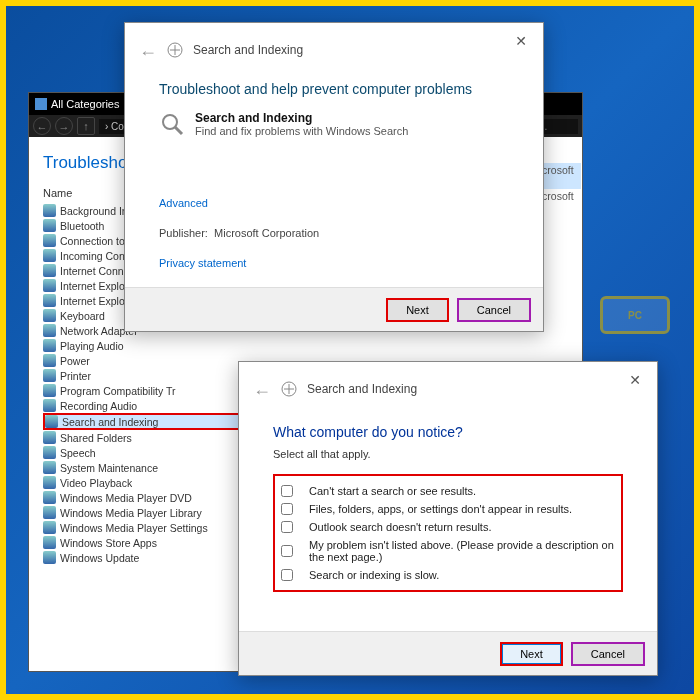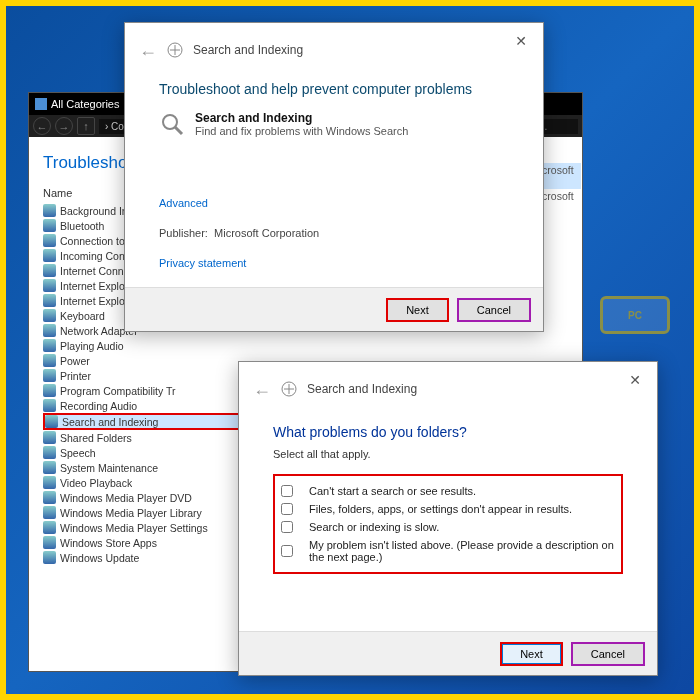--- a/index.html
+++ b/index.html
@@ -315,38 +315,42 @@
     <span class="dlg-ic">
       <svg viewBox="0 0 16 16">
           <circle cx="8" cy="8" r="7" fill="#fff" stroke="#888"></circle>
           <path d="M3 8h10M8 3v10" stroke="#888"></path>
         </svg>
     </span>
     <span class="dlg-title">Search and Indexing</span>
     <span class="dlg-close">✕</span>
   </div>
   <div class="dlg-body">
-    <div class="dlg-sub">What problems do you folders?</div>
+    <div class="dlg-sub">What computer do you notice?</div>
     <div class="dlg-inst">Select all that apply.</div>
     <div class="chk-group" id="chk-group">
         <label class="chk">
           <input type="checkbox" style="">
           <span>Can't start a search or see results.</span>
         </label>
         <label class="chk">
           <input type="checkbox" style="">
           <span>Files, folders, apps, or settings don't appear in results.</span>
         </label>
         <label class="chk">
           <input type="checkbox" style="">
+          <span>Outlook search doesn't return results.</span>
+        </label>
+        <label class="chk">
+          <input type="checkbox" style="">
+          <span>My problem isn't listed above. (Please provide a description on the next page.)</span>
+        </label>
+        <label class="chk">
+          <input type="checkbox" style="">
           <span>Search or indexing is slow.</span>
-        </label>
-        <label class="chk">
-          <input type="checkbox" style="">
-          <span>My problem isn't listed above. (Please provide a description on the next page.)</span>
         </label>
       </div>
   </div>
   <div class="dlg-footer">
     <button class="btn primary hl">Next</button>
     <button class="btn">Cancel</button>
   </div>
 </div>
 
 <div class="badge">

